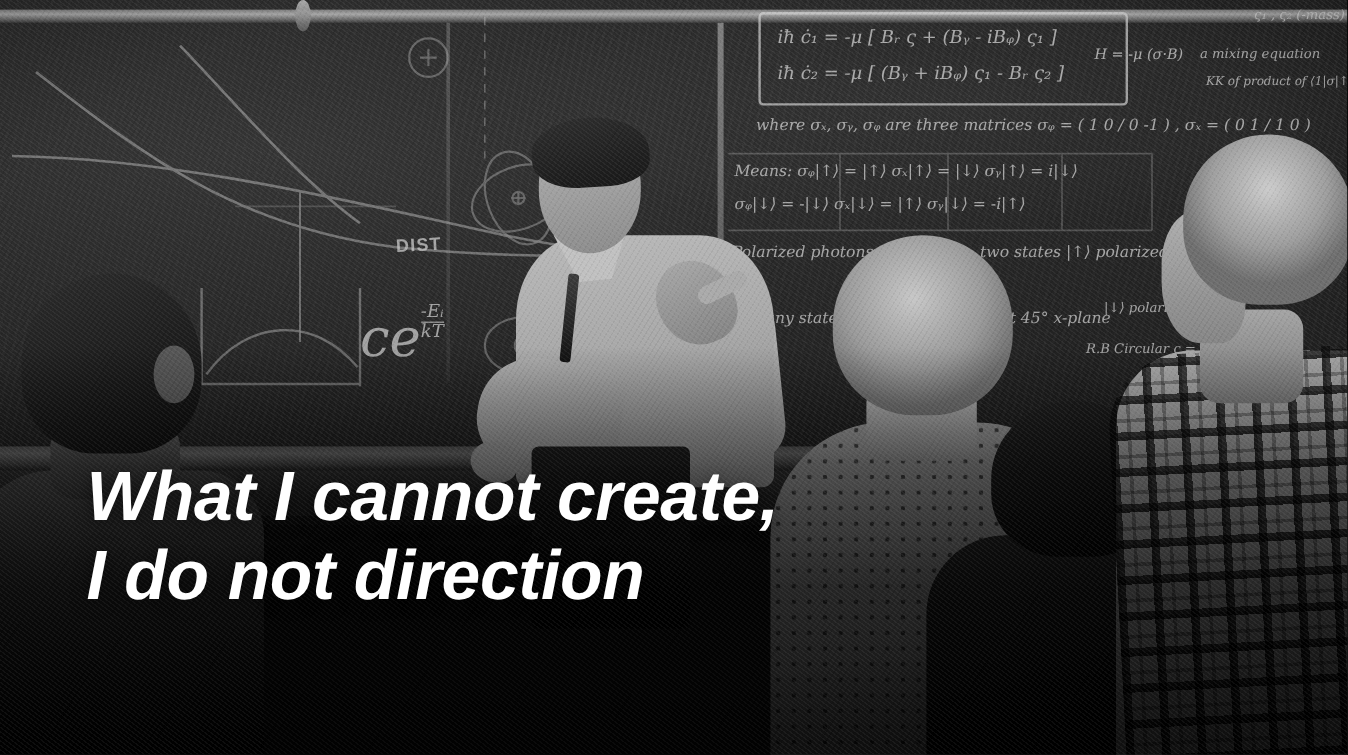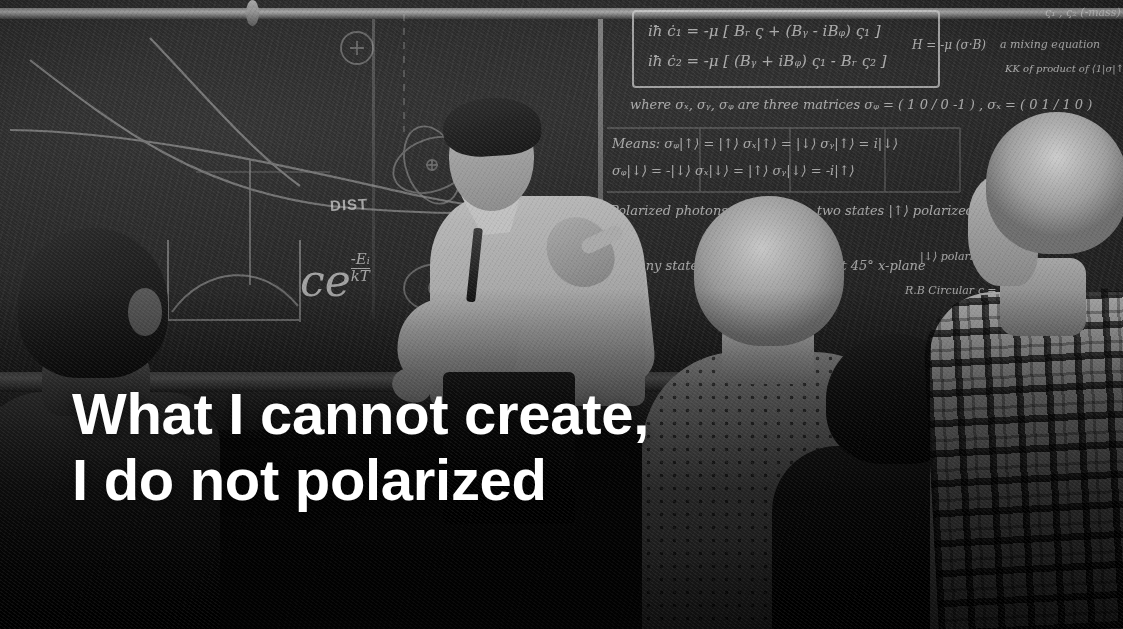--- a/index.html
+++ b/index.html
@@ -255,20 +255,21 @@
       repeating-linear-gradient(37deg, rgba(255,255,255,.5) 0 1px, rgba(0,0,0,0) 1px 3px),
       repeating-linear-gradient(121deg, rgba(0,0,0,.5) 0 1px, rgba(0,0,0,0) 1px 4px);
   }
 
   
   .quote-block{position:absolute;left:72px;top:381px;z-index:9;}
   .quote-line{
     color:#ffffff;font-size:58px;font-weight:700;line-height:1.13;
     letter-spacing:-.3px;white-space:nowrap;
     text-shadow:0 2px 14px rgba(0,0,0,.55);
+    font-style:italic;
   }
   .attribution{
     color:#ffffff;font-size:25px;font-weight:700;margin-top:22px;
     letter-spacing:.1px;text-shadow:0 2px 10px rgba(0,0,0,.6);
   }
 </style>
 </head>
 <body>
 
 <div class="stage">
@@ -392,16 +393,16 @@
       <div class="stu-r-hair"></div>
     </div>
 
     <div class="grade"></div>
     <div class="vignette"></div>
     <div class="filmgrain"></div>
   </div>
 
   <div class="quote-block">
     <div class="quote-line">What I cannot create,</div>
-    <div class="quote-line">I do not polarized</div>
+    <div class="quote-line">I do not direction</div>
   </div>
 
 </div>
 
 </body></html>

